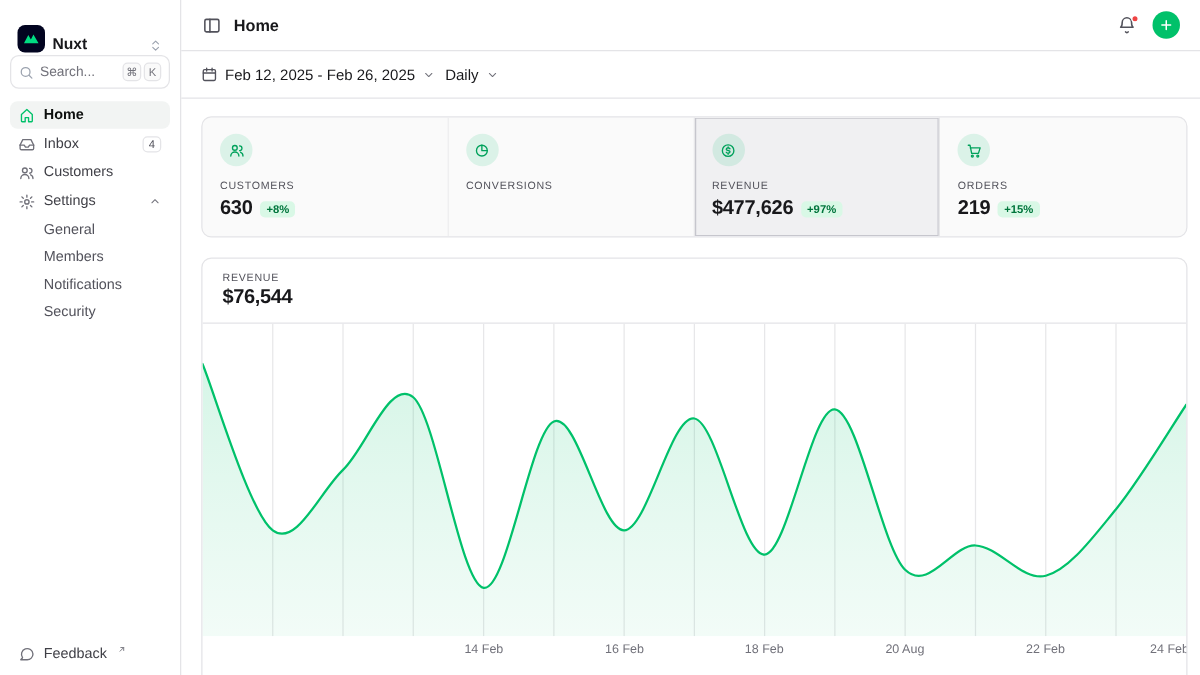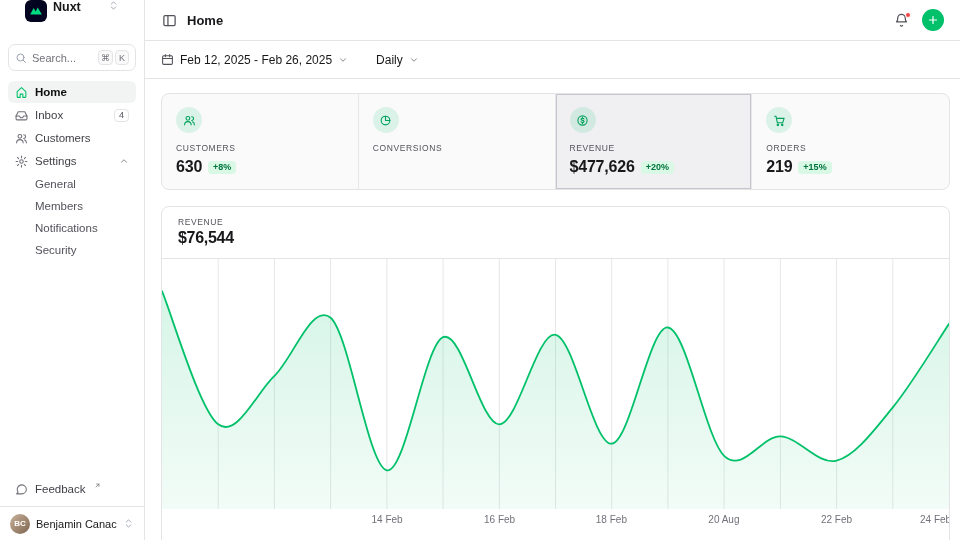--- a/index.html
+++ b/index.html
@@ -3,21 +3,21 @@
 <meta charset="utf-8">
 <style>
   *{box-sizing:border-box;margin:0;padding:0}
   html,body{width:960px;height:540px;overflow:hidden}
   body{font-family:"Liberation Sans",sans-serif;color:#18181b;background:#fff;font-size:12px}
   svg{display:block}
   .app{display:flex;width:960px;height:540px}
 
   
   .sidebar{width:145px;min-width:145px;border-right:1px solid #e4e4e7;display:flex;flex-direction:column;background:#fff}
-  .sb-brand{display:flex;align-items:flex-start;gap:6px;padding:0 25px;height:42px;cursor:pointer}
+  .sb-brand{display:flex;align-items:flex-end;gap:6px;padding:0 14px;height:42px;cursor:pointer}
   .logo{width:22px;height:22px;border-radius:6px;background:#020420;display:flex;align-items:center;justify-content:center}
   .brand-name{font-size:12.5px;font-weight:700}
   .mlauto{margin-left:auto}
   .gray-ic{color:#9ca3af;display:flex}
   .sb-search{margin:2px 8px 10px;height:27px;border:1px solid #e4e4e7;border-radius:7px;display:flex;align-items:center;gap:5px;padding:0 6px;color:#71717a;font-size:11px;cursor:text;background:#fff}
   .kbd-group{margin-left:auto;display:flex;gap:2px}
   kbd{font-family:"Liberation Sans",sans-serif;font-size:9px;color:#71717a;border:1px solid #e4e4e7;border-radius:4px;background:#fafafa;height:15px;min-width:14px;display:flex;align-items:center;justify-content:center;padding:0 2px}
   .nav{padding:0 8px;display:flex;flex-direction:column;gap:1px}
   .nav-item{display:flex;align-items:center;gap:7px;height:22px;padding:0 7px;border-radius:6px;font-size:11.5px;color:#3f3f46;cursor:pointer;white-space:nowrap}
   .nico{color:#71717a;display:flex;flex:none}
@@ -34,21 +34,21 @@
   .user-name{font-size:11px;font-weight:500;overflow:hidden;text-overflow:ellipsis;white-space:nowrap;flex:1}
 
   
   .main{flex:1;display:flex;flex-direction:column;min-width:0}
   .header{height:41px;border-bottom:1px solid #e4e4e7;display:flex;align-items:center;gap:9px;padding:0 16px}
   .header-title{font-size:13px;font-weight:700}
   .header-right{margin-left:auto;display:flex;align-items:center;gap:12px}
   .icon-btn{position:relative;display:flex;color:#52525b;background:none;border:none;cursor:pointer;padding:1px}
   .dot{position:absolute;top:0;right:-1px;width:6px;height:6px;border-radius:50%;border:1px solid #fff}
   .add-btn{width:22px;height:22px;border-radius:50%;color:#fff;border:none;display:flex;align-items:center;justify-content:center;cursor:pointer}
-  .toolbar{height:38px;border-bottom:1px solid #e4e4e7;display:flex;align-items:center;gap:28px;padding:0 16px}
+  .toolbar{height:38px;border-bottom:1px solid #e4e4e7;display:flex;align-items:center;gap:8px;padding:0 16px}
   .tb-btn{display:flex;align-items:center;gap:6px;font-size:12px;font-weight:500;color:#18181b;background:none;border:none;cursor:pointer;font-family:"Liberation Sans",sans-serif}
   .tico{color:#52525b;display:flex}
   .chev{color:#71717a;display:flex}
 
   .content{flex:1;padding:14px 10px 0 16px;display:flex;flex-direction:column;gap:16px;min-height:0}
 
   
   .stats{display:grid;grid-template-columns:1fr 1fr 1fr 1fr;border:1px solid #e4e4e7;border-radius:8px;background:#fafafa;flex:none}
   .stat{padding:13px 14px;border-right:1px solid #e7e7e9;cursor:pointer;border-radius:0}
   .stat:first-child{border-radius:8px 0 0 8px}
@@ -180,29 +180,20 @@
         </span>
         <span>Feedback</span>
         <span class="ext-ic">
           <svg width="7" height="7" viewBox="0 0 24 24" fill="none" stroke="currentColor" stroke-width="2.5" stroke-linecap="round" stroke-linejoin="round">
               <path d="M7 17L17 7M9 7h8v8"></path>
             </svg>
         </span>
       </div>
     </div>
 
-    <div class="sb-user">
-      <span class="avatar">BC</span>
-      <span class="user-name">Benjamin Canac</span>
-      <span class="gray-ic">
-        <svg width="11" height="11" viewBox="0 0 24 24" fill="none" stroke="currentColor" stroke-width="2" stroke-linecap="round" stroke-linejoin="round">
-            <path d="M7 9l5-5 5 5M7 15l5 5 5-5"></path>
-          </svg>
-      </span>
-    </div>
   </aside>
 
   <main class="main">
 
     <header class="header">
       <button class="icon-btn">
         <span>
           <svg width="15" height="15" viewBox="0 0 24 24" fill="none" stroke="currentColor" stroke-width="2" stroke-linecap="round" stroke-linejoin="round">
               <rect x="3" y="4" width="18" height="16" rx="2"></rect>
               <path d="M9.5 4v16"></path>
@@ -289,21 +280,21 @@
           <span class="stat-ic">
             <svg width="13" height="13" viewBox="0 0 24 24" fill="none" stroke="currentColor" stroke-width="2" stroke-linecap="round" stroke-linejoin="round">
                 <circle cx="12" cy="12" r="8.5"></circle>
                 <path d="M14.8 9.3c-.5-.8-1.5-1.3-2.8-1.3-1.6 0-2.8.8-2.8 1.9s1.1 1.6 2.8 1.9c1.7.3 2.8.9 2.8 2s-1.2 1.9-2.8 1.9c-1.3 0-2.3-.5-2.8-1.3"></path>
                 <path d="M12 6.5V8M12 16v1.5"></path>
               </svg>
           </span>
           <div class="stat-label">REVENUE</div>
           <div class="stat-value-row">
             <span class="stat-value">$477,626</span>
-            <span class="delta-badge">+20%</span>
+            <span class="delta-badge">+97%</span>
           </div>
         </div>
 
         <div class="stat">
           <span class="stat-ic">
             <svg width="13" height="13" viewBox="0 0 24 24" fill="none" stroke="currentColor" stroke-width="2" stroke-linecap="round" stroke-linejoin="round">
                 <path d="M3 4h2.5L8 16h10l2.5-8H6"></path>
                 <circle cx="9" cy="20" r="1.4"></circle>
                 <circle cx="17" cy="20" r="1.4"></circle>
               </svg>

